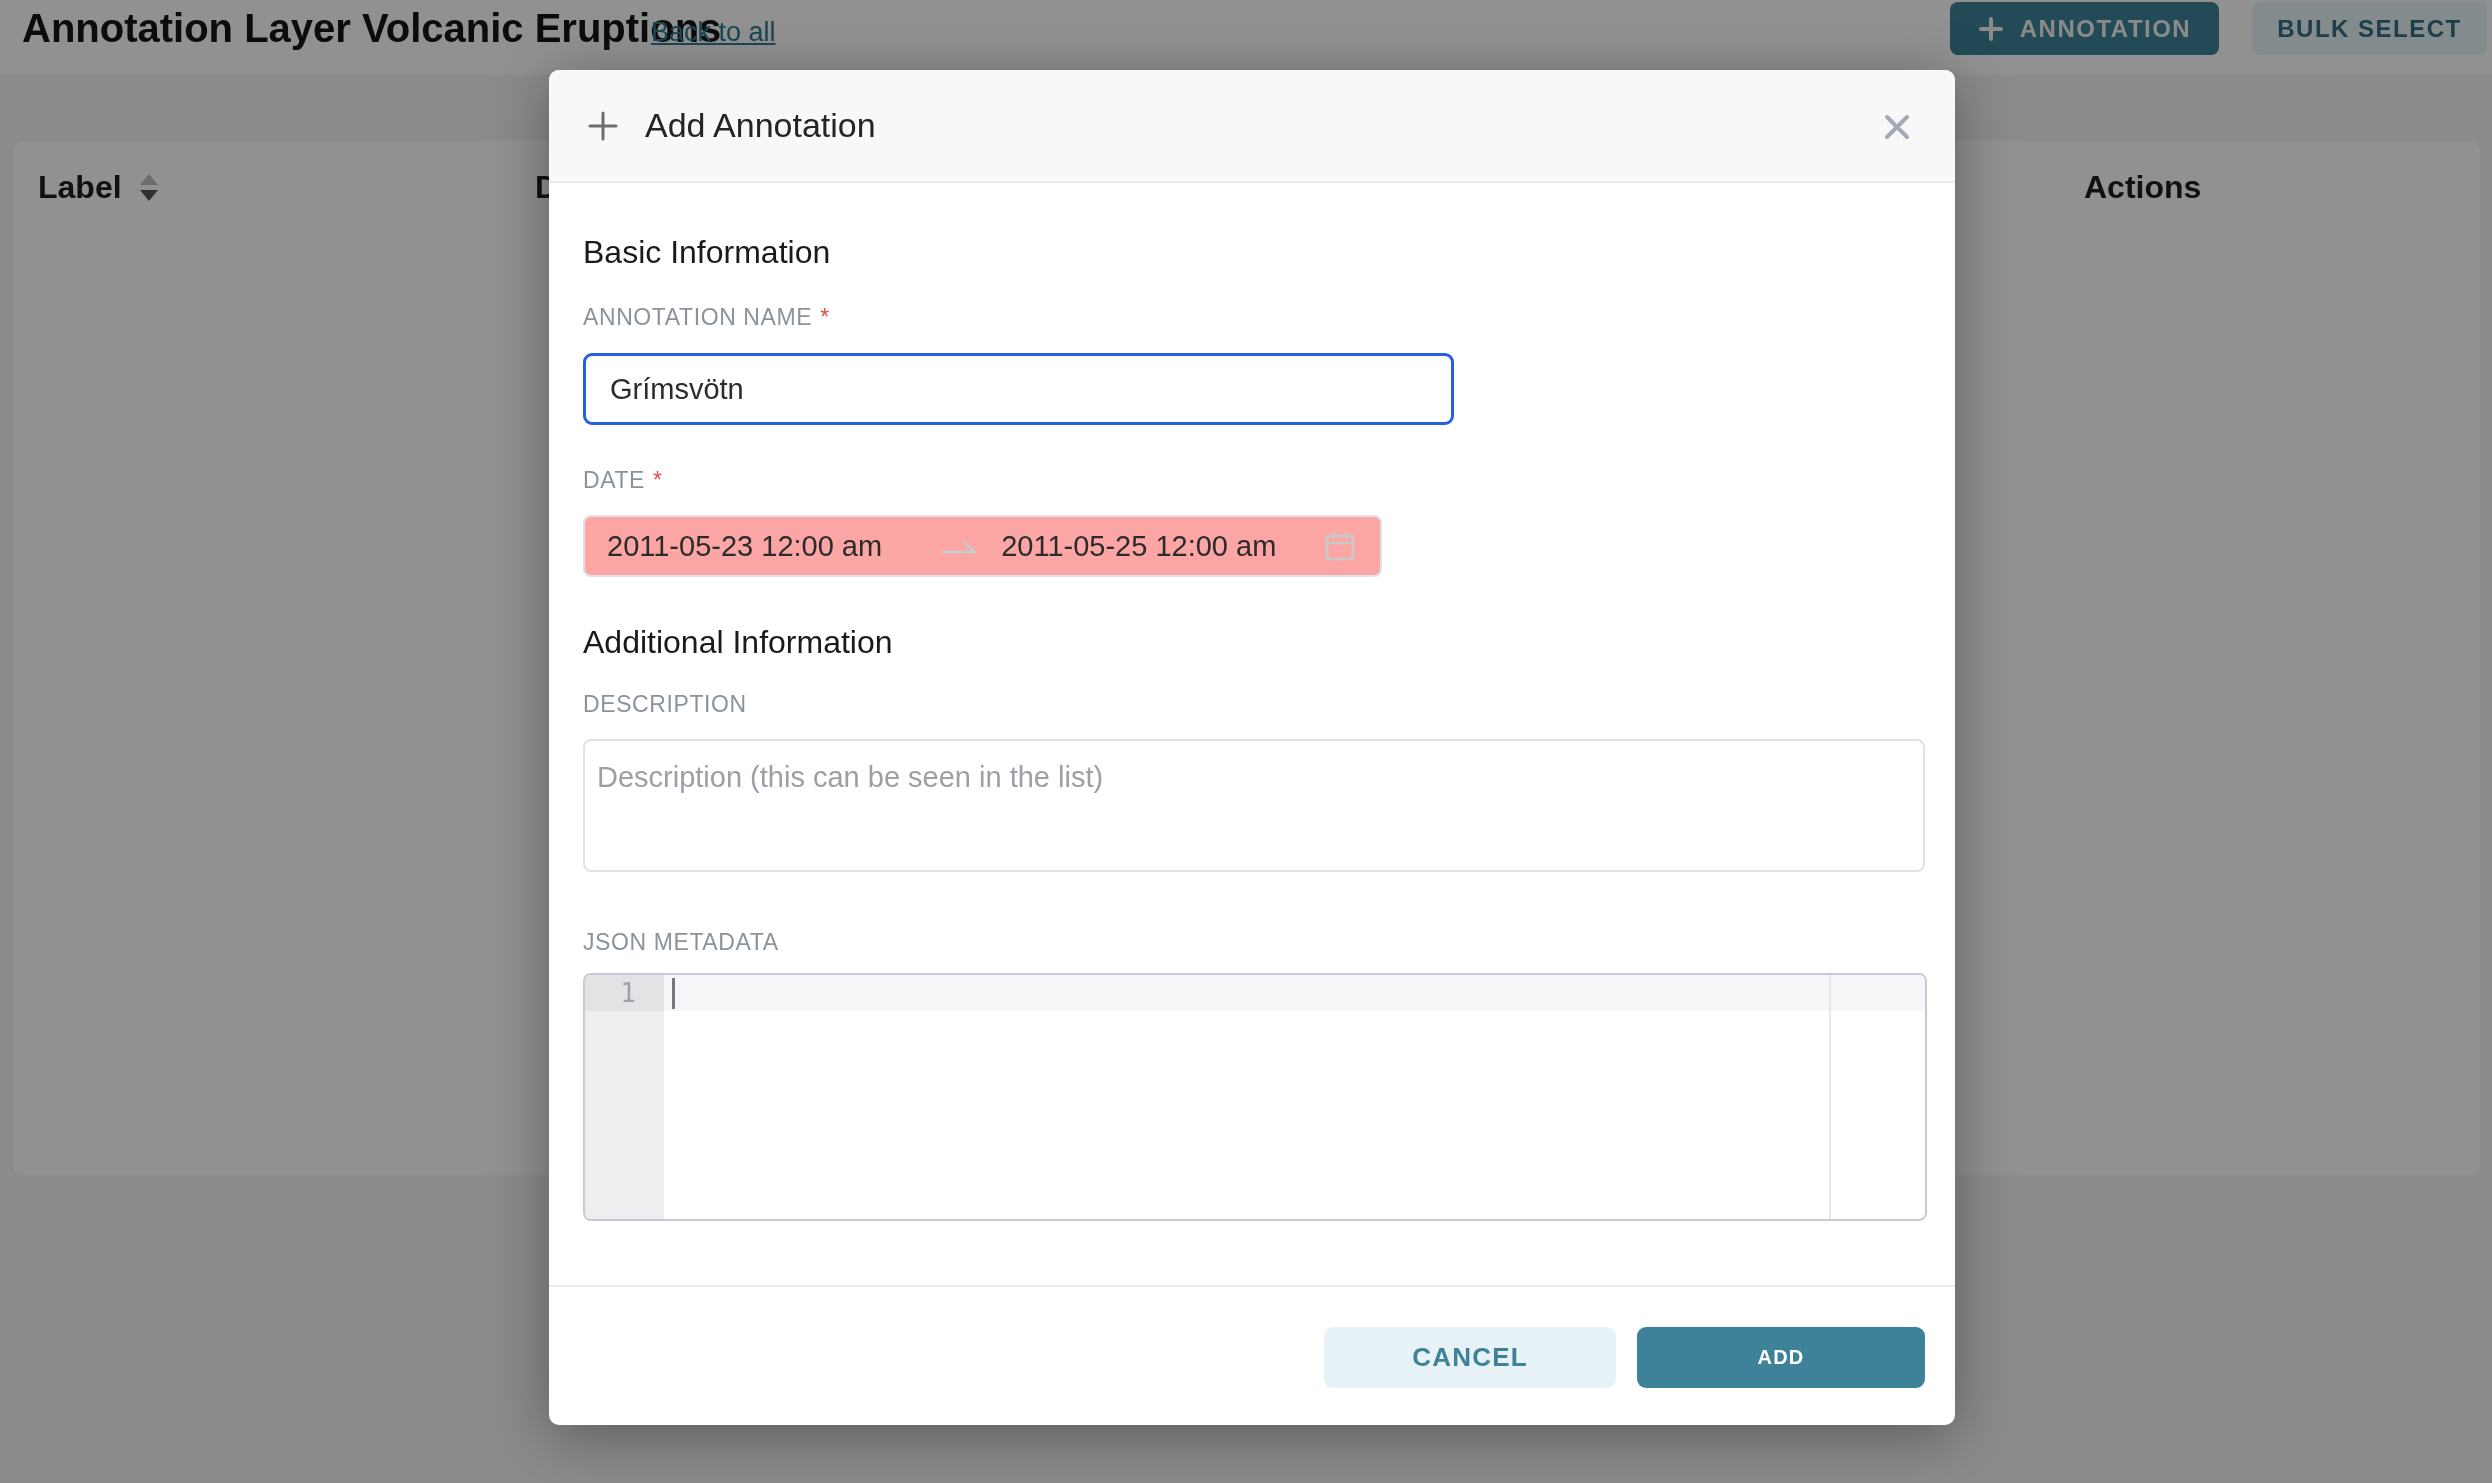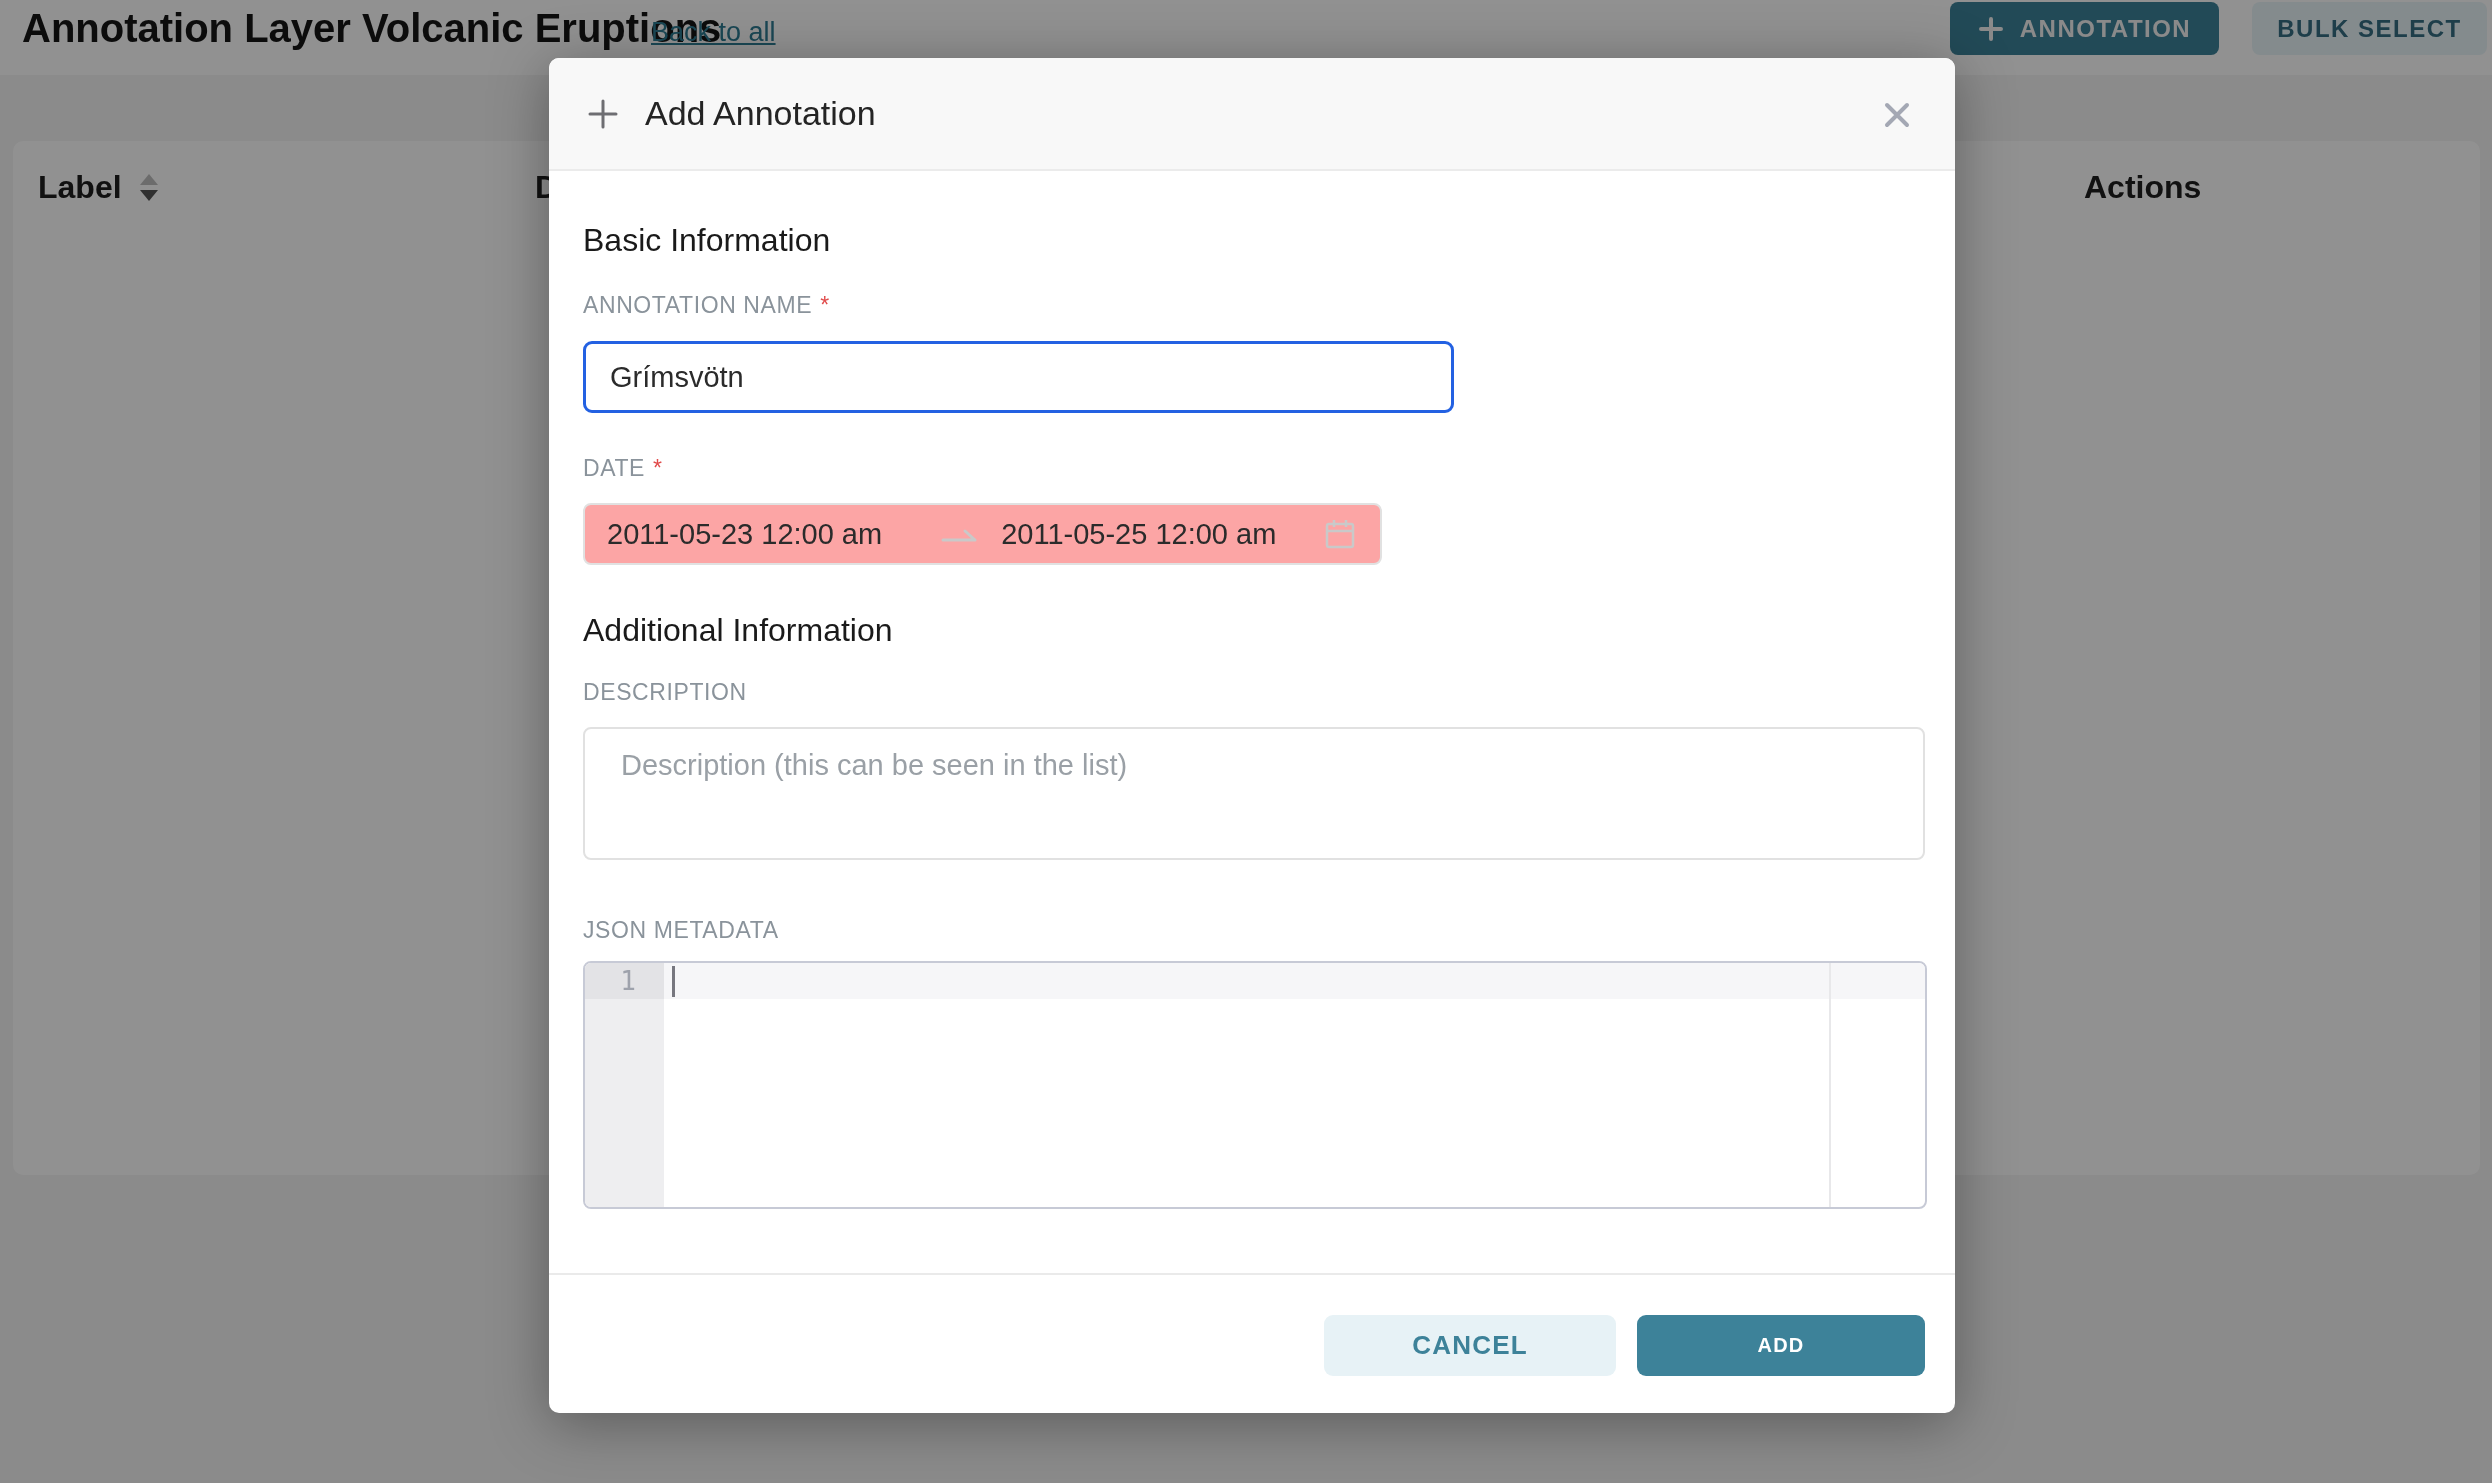--- a/index.html
+++ b/index.html
@@ -24,41 +24,41 @@
   .col-desc{left:522px;}
   .col-actions{left:2071px;}
   .sorter{display:inline-flex;flex-direction:column;gap:5px;}
   .caret-up{width:0;height:0;border-left:9px solid transparent;border-right:9px solid transparent;
             border-bottom:11px solid #bfbfbf;}
   .caret-down{width:0;height:0;border-left:9px solid transparent;border-right:9px solid transparent;
               border-top:11px solid #555555;}
   
   .mask{position:absolute;inset:0;background:rgba(0,0,0,0.43);z-index:5;}
   
-  .modal{position:absolute;left:549px;top:58px;width:1406px;height:1355px;background:#ffffff;
+  .modal{position:absolute;left:549px;top:70px;width:1406px;height:1355px;background:#ffffff;
          border-radius:10px;box-shadow:0 10px 59px rgba(0,0,0,0.35);z-index:10;}
   .modal-hdr{position:absolute;left:0;top:0;width:100%;height:113px;background:#F8F8F8;
              border-bottom:2px solid #EBEBEB;border-radius:10px 10px 0 0;box-sizing:border-box;
              display:flex;align-items:center;padding:0 36px;}
   .modal-title{font-size:34px;font-weight:500;color:#242424;margin-left:24px;}
   .modal-close{position:absolute;right:42px;top:41px;width:32px;height:32px;cursor:pointer;}
   .section-h{position:absolute;left:34px;font-size:32px;font-weight:500;color:#1A1A1A;}
   .field-label{position:absolute;left:34px;font-size:23px;color:#8A939B;letter-spacing:0.6px;}
   .req{color:#E14C4C;margin-left:8px;}
   .name-input{position:absolute;left:34px;top:283px;width:871px;height:72px;box-sizing:border-box;
       border:3px solid #2361E2;border-radius:9px;padding:0 24px;font-size:29px;color:#2B2B2B;
       font-family:"Liberation Sans",sans-serif;outline:none;background:#fff;}
   .date-box{position:absolute;left:34px;top:445px;width:799px;height:62px;box-sizing:border-box;
       border:2px solid #E1E1E1;border-radius:8px;background:#fca5a5;display:flex;align-items:center;
       padding:0 22px;cursor:pointer;}
   .date-text{font-size:29px;color:#2B2B2B;}
   .swap-arrow{margin:4px 22px 0 57px;flex:none;}
   .cal-icon{margin-left:auto;flex:none;}
   .textarea{position:absolute;left:34px;top:669px;width:1342px;height:133px;box-sizing:border-box;
-      border:2px solid #E1E1E1;border-radius:8px;padding:20px 36px;font-size:29px;color:#2B2B2B;
+      border:2px solid #E1E1E1;border-radius:8px;padding:20px 12px;font-size:29px;color:#2B2B2B;
       font-family:"Liberation Sans",sans-serif;resize:none;outline:none;background:#fff;}
   .textarea::placeholder{color:#9AA0A6;}
   .json-editor{position:absolute;left:34px;top:903px;width:1344px;height:248px;box-sizing:border-box;
       border:2px solid #C7CAD6;border-radius:8px;background:#ffffff;overflow:hidden;cursor:text;}
   .gutter{position:absolute;left:0;top:0;width:79px;height:100%;background:#EEEEF0;}
   .gutter-cell{position:absolute;left:0;top:0;width:79px;height:36px;background:#E3E3E6;
       font-family:"DejaVu Sans Mono",monospace;font-size:26px;color:#9EA2AC;
       display:flex;align-items:center;justify-content:flex-end;padding-right:28px;box-sizing:border-box;}
   .active-line{position:absolute;left:79px;right:0;top:0;height:36px;background:#F6F6F8;}
   .cursor{position:absolute;left:87px;top:3px;width:3px;height:31px;background:#77777F;}

